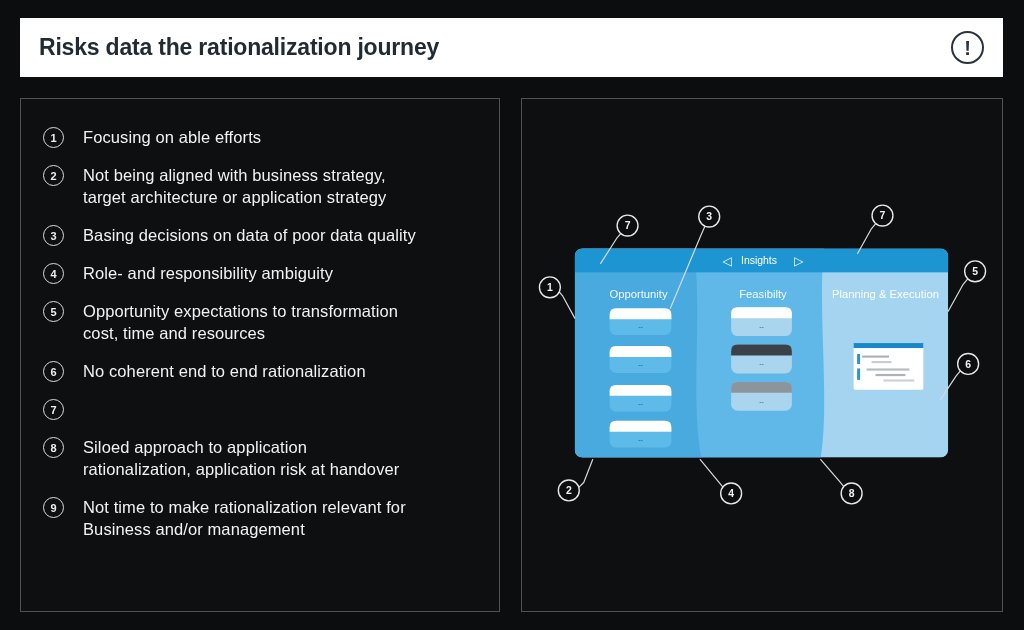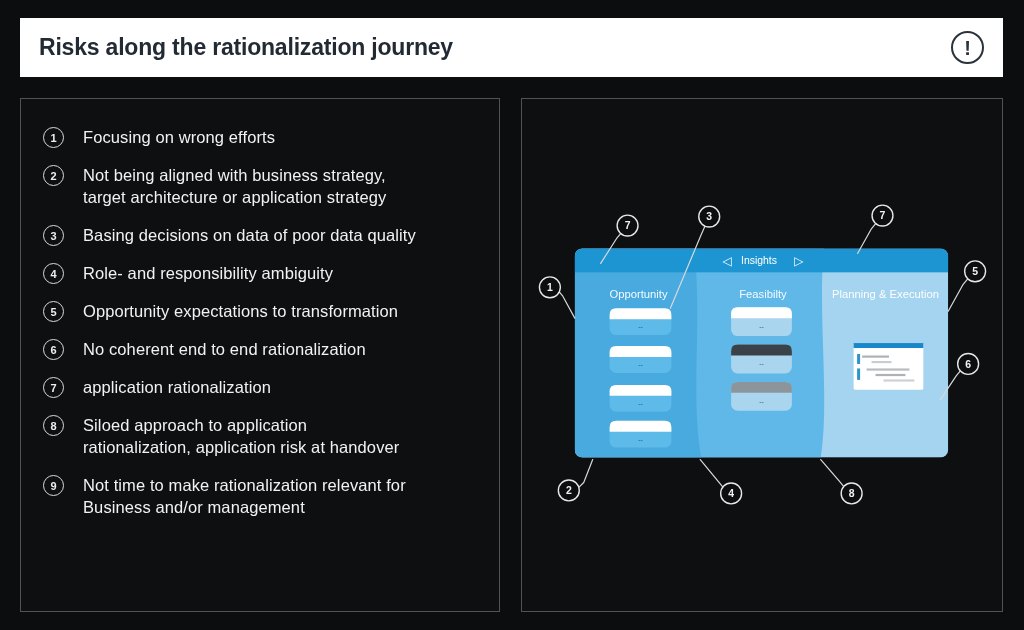--- a/index.html
+++ b/index.html
@@ -28,33 +28,33 @@
   .risk-text div{white-space:nowrap;}
 
   .diagram-svg{position:absolute;inset:0;width:100%;height:100%;font-family:"Liberation Sans",sans-serif;}
 </style>
 </head>
 <body>
 
 <div class="stage">
 
   <header class="titlebar">
-    <h1>Risks along the rationalization journey</h1>
+    <h1>Risks data the rationalization journey</h1>
     <div class="alert-badge">
       <span>!</span>
     </div>
   </header>
 
   <section class="panel panel-left">
     <ol class="risks">
 
       <li class="risk">
         <span class="badge">1</span>
         <div class="risk-text">
-          <div>Focusing on wrong efforts</div>
+          <div>Focusing on able efforts</div>
         </div>
       </li>
 
       <li class="risk">
         <span class="badge">2</span>
         <div class="risk-text">
           <div>Not being aligned with business strategy,</div>
           <div>target architecture or application strategy</div>
         </div>
       </li>
@@ -70,34 +70,34 @@
         <span class="badge">4</span>
         <div class="risk-text">
           <div>Role- and responsibility ambiguity</div>
         </div>
       </li>
 
       <li class="risk">
         <span class="badge">5</span>
         <div class="risk-text">
           <div>Opportunity expectations to transformation</div>
+          <div>cost, time and resources</div>
         </div>
       </li>
 
       <li class="risk">
         <span class="badge">6</span>
         <div class="risk-text">
           <div>No coherent end to end rationalization</div>
         </div>
       </li>
 
       <li class="risk">
         <span class="badge">7</span>
         <div class="risk-text">
-          <div>application rationalization</div>
         </div>
       </li>
 
       <li class="risk">
         <span class="badge">8</span>
         <div class="risk-text">
           <div>Siloed approach to application</div>
           <div>rationalization, application risk at handover</div>
         </div>
       </li>

